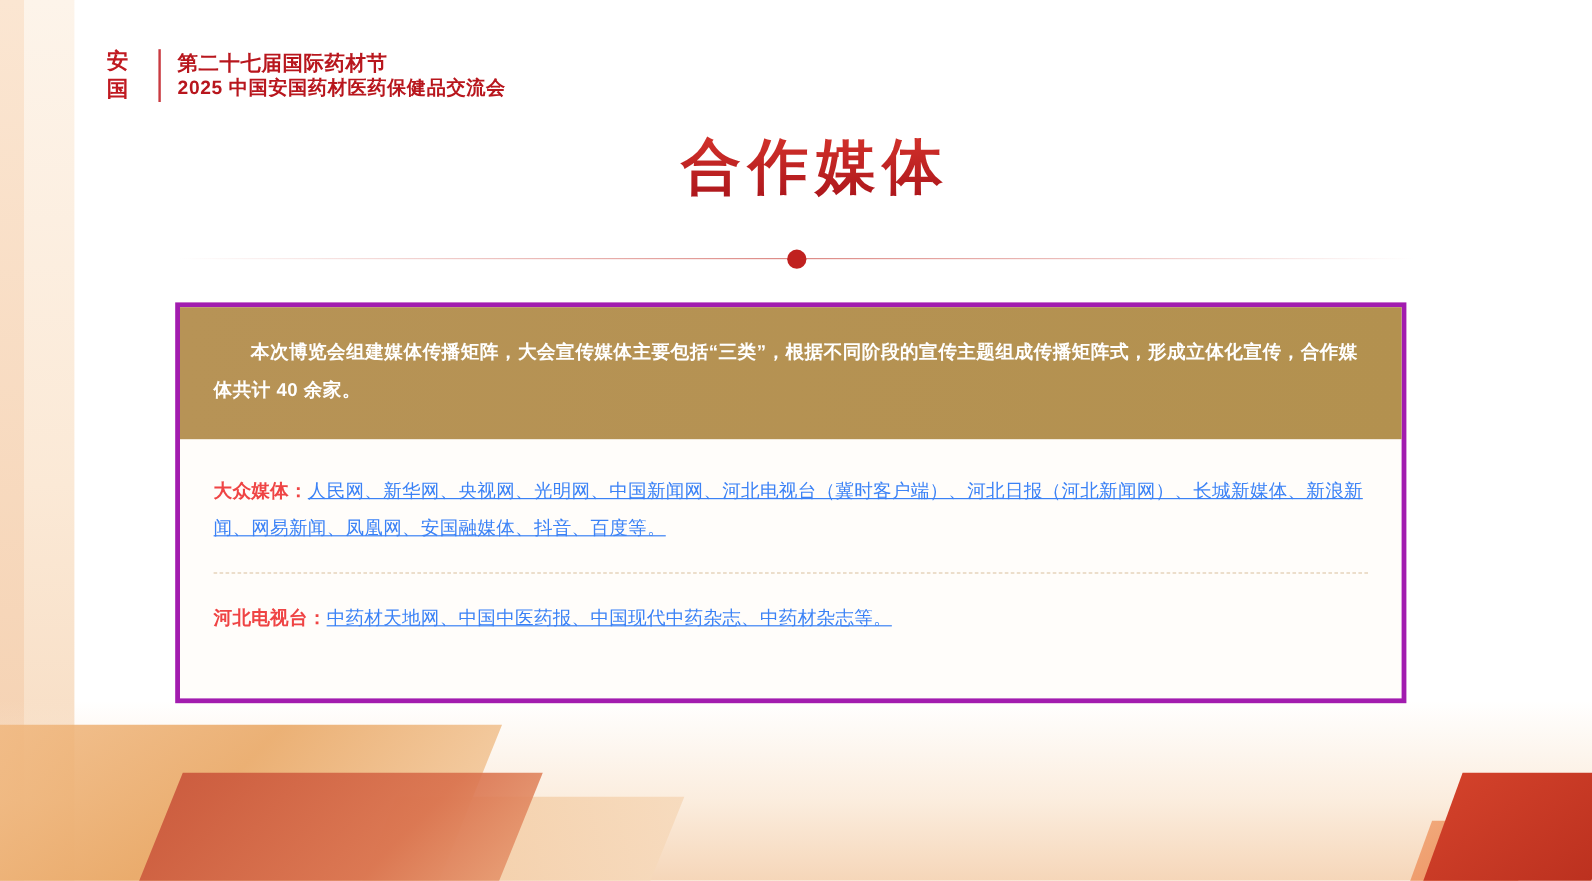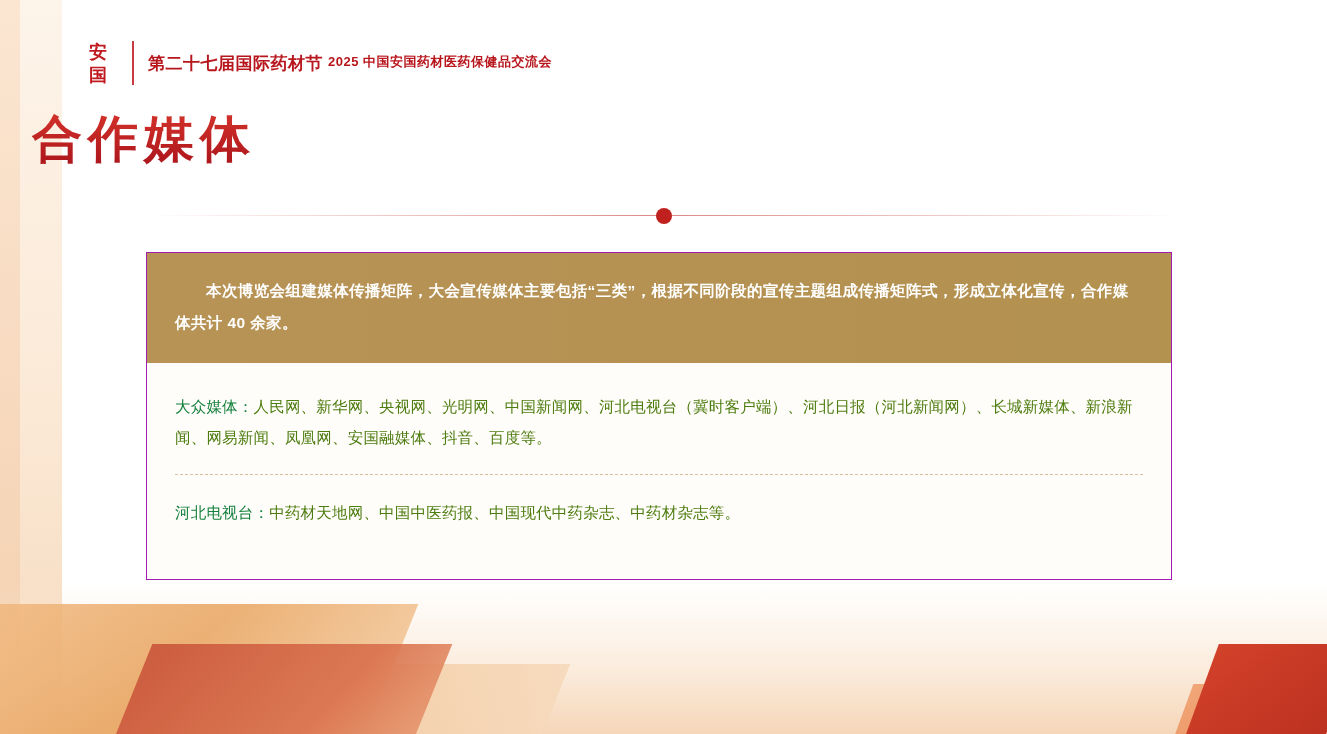--- a/index.html
+++ b/index.html
@@ -104,44 +104,45 @@
     justify-content: center;
   }
   .logo-divider {
     width: 2px;
     height: 44px;
     background: #c01920;
     opacity: .85;
   }
   .logo-text {
     display: flex;
+    flex-direction: column;
     justify-content: space-between;
     gap: 5px;
   }
   .logo-line1 {
     color: #b8161d;
     font-size: 17px;
     font-weight: 700;
     letter-spacing: .5px;
     line-height: 1;
   }
   .logo-line2 {
     color: #b8161d;
-    font-size: 13px;
+    font-size: 16px;
     font-weight: 700;
     letter-spacing: .5px;
     line-height: 1;
   }
 
   
   .title-block {
     position: absolute;
     left: 0; right: 0;
     top: 108px;
-    text-align: left;
+    text-align: center;
     padding-left: 32px;
   }
   .page-title {
     font-family: "DejaVu Serif", serif;
     font-weight: 700;
     font-size: 50px;
     letter-spacing: 6px;
     background: linear-gradient(180deg, #d6342c 0%, #a8131a 100%);
     -webkit-background-clip: text;
     background-clip: text;
@@ -181,21 +182,21 @@
     background: #c0211f;
   }
 
   
   .card {
     position: absolute;
     left: 146px;
     top: 252px;
     width: 1026px;
     background: #fffdfa;
-    border: 1px solid #a21caf;
+    border: 4px solid #a21caf;
     box-sizing: border-box;
   }
   .card-head {
     background: linear-gradient(90deg, #b79356 0%, #b3914f 100%);
     color: #ffffff;
     padding: 22px 28px 24px 28px;
     font-size: 15.5px;
     font-weight: 700;
     line-height: 2.05;
     letter-spacing: .4px;
@@ -211,25 +212,26 @@
     padding: 22px 0 20px 0;
     font-size: 15.5px;
     line-height: 2.05;
     color: #2f2f2f;
     letter-spacing: .2px;
   }
   .media-row + .media-row {
     border-top: 1px dashed #d9bf9c;
   }
   .media-label {
-    color: #15803d;
-    font-weight: 400;
+    color: #ef4444;
+    font-weight: 700;
   }
   .media-text {
-    color: #4d7c0f;
+    color: #3b82f6;
+    text-decoration: underline;
   }
 </style>
 </head>
 <body>
 
 <div class="page">
   <div class="bg-left-strip"></div>
   <div class="bg-left-strip2"></div>
   <div class="bg-bottom-wash"></div>
   <div class="bg-bottom-shape-c"></div>

